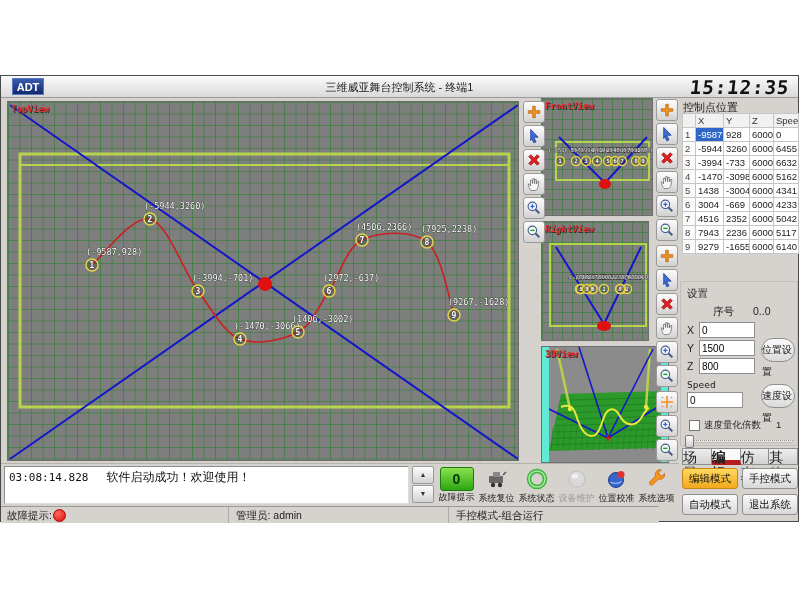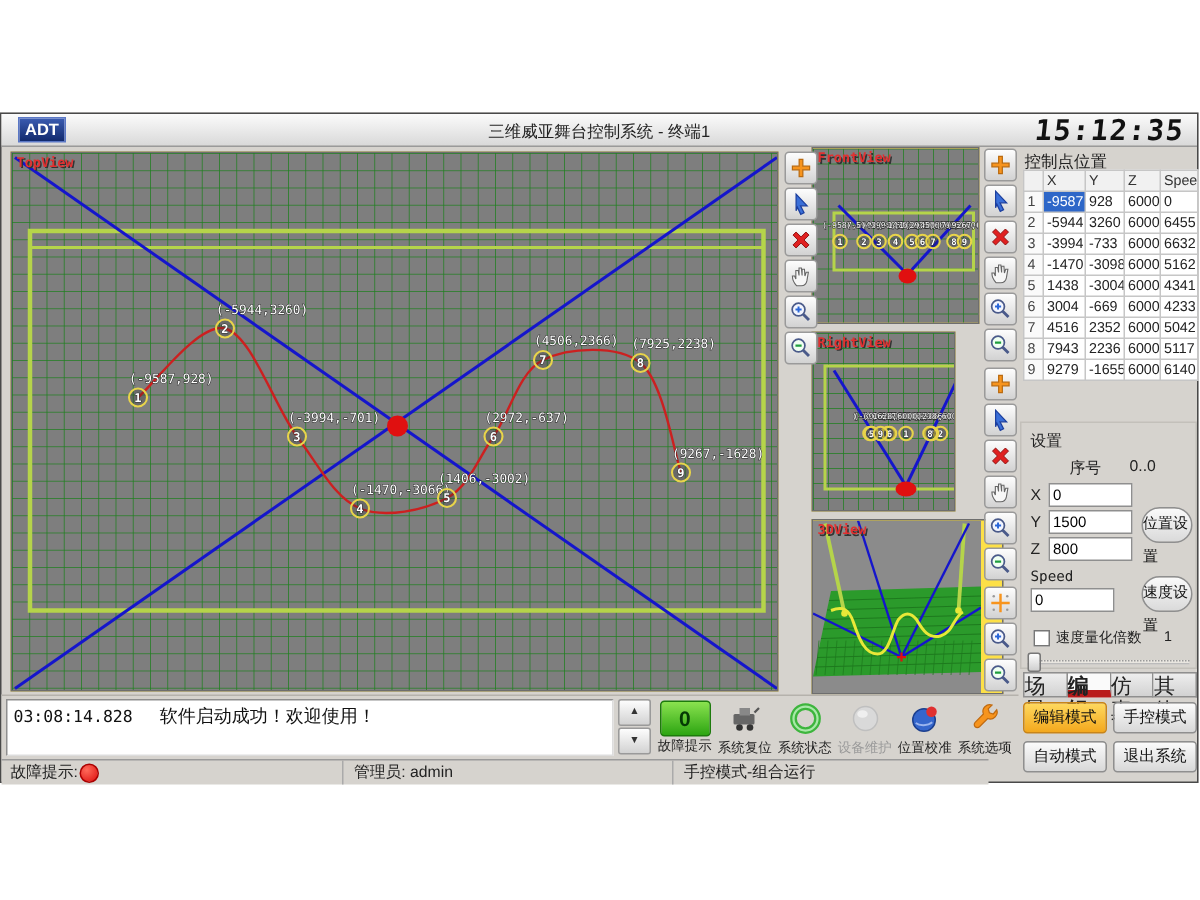--- a/index.html
+++ b/index.html
@@ -9,25 +9,25 @@
   
   .titlebar { position:absolute; left:0; top:0; width:797px; height:22px;
     background:linear-gradient(#fbfbfb,#d9d9d9); border-bottom:1px solid #9a9a9a; }
   .logo { position:absolute; left:4px; top:2px; width:32px; height:17px; background:linear-gradient(#3a5bb0,#122a6e);
     color:#fff; font-weight:bold; font-size:11px; text-align:center; line-height:17px; border:1px solid #5a77c5;margin-left:7px; }
   .wtitle { position:absolute; left:0; right:0; top:4px; text-align:center; font-size:11px; color:#222; }
   .clock { position:absolute; right:8px; top:0px; height:22px; line-height:22px; color:#111;
     font-family:"DejaVu Sans Mono", monospace; font-weight:bold; font-size:19px; letter-spacing:1px; transform:skewX(-6deg); }
 
   
-  .canvas { position:absolute; border:1px solid #6e6e6e; background:#fde047; overflow:hidden; }
+  .canvas { position:absolute; border:1px solid #6e6e6e; background:#5eead4; overflow:hidden; }
   #topview   { left:6px;   top:25px;  width:512px; height:360px; }
   #frontview { left:540px; top:22px;  width:112px; height:118px;text-align:right; }
-  #rightview { left:540px; top:145px; width:96px; height:120px; }
-  #view3d    { left:540px; top:270px; width:128px; height:117px; }
+  #rightview { left:540px; top:145px; width:108px; height:120px;font-style:italic; }
+  #view3d    { left:540px; top:270px; width:128px; height:117px;text-align:center; }
 
   .vtoolbar { position:absolute; width:24px; }
   .tbtn { width:22px; height:22px; margin-bottom:2px; background:linear-gradient(#fdfdfd,#d2d2d2);
     border:1px solid #9a9a9a; border-radius:3px; display:flex; align-items:center; justify-content:center; cursor:pointer; }
   .tbtn svg { display:block; }
 
   
   .rp-title { position:absolute; left:682px; top:24px; font-size:11px; color:#222; }
   table.ctl { position:absolute; left:681px; top:37px; width:114px; border-collapse:collapse; background:#fff;
     font-size:9.5px; color:#222; table-layout:fixed; }

